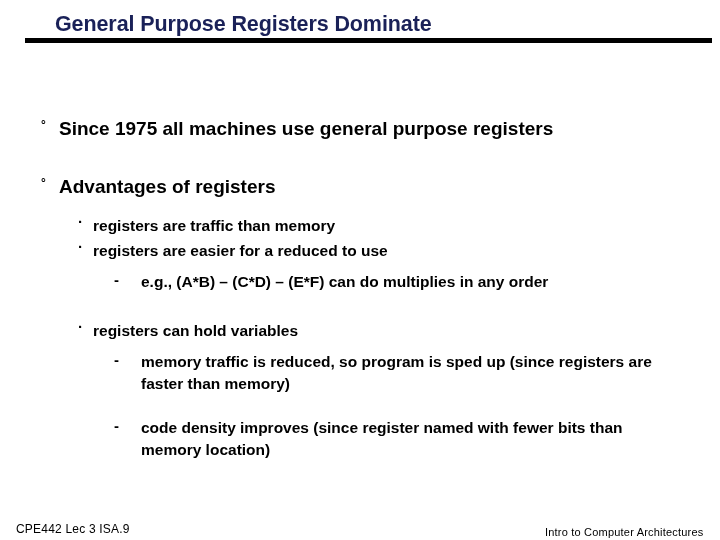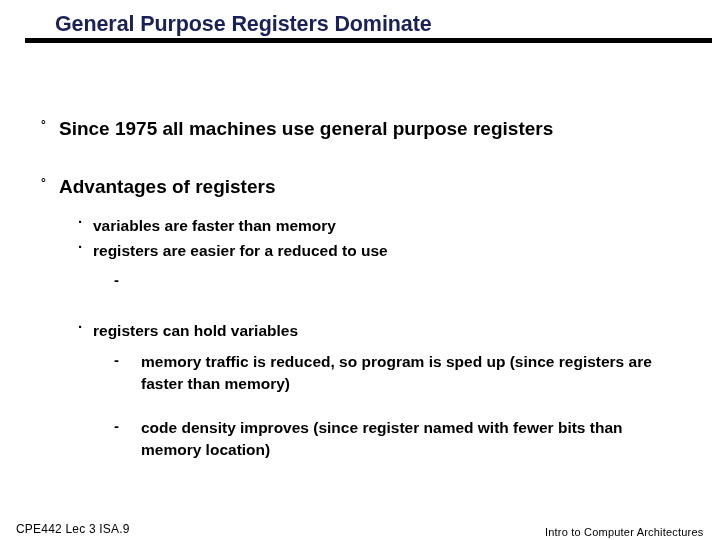--- a/index.html
+++ b/index.html
@@ -164,32 +164,33 @@
 
     <div class="gap-md"></div>
 
     <div class="bullet-row lvl1">
       <span class="mark">°</span>
       <span class="txt">Advantages of registers</span>
     </div>
 
     <div class="bullet-row lvl2">
       <span class="mark">·</span>
-      <span class="txt">variables are faster than memory</span>
+      <span class="txt">registers are traffic than memory</span>
     </div>
 
     <div class="bullet-row lvl2">
       <span class="mark">·</span>
       <span class="txt">registers are easier for a reduced to use</span>
     </div>
 
     <div class="gap-sm"></div>
 
     <div class="bullet-row lvl3">
       <span class="mark">-</span>
+      <span class="txt">e.g., (A*B) – (C*D) – (E*F) can do multiplies in any order</span>
     </div>
 
     <div class="gap-lg"></div>
 
     <div class="bullet-row lvl2">
       <span class="mark">·</span>
       <span class="txt">registers can hold variables</span>
     </div>
 
     <div class="gap-sm"></div>

